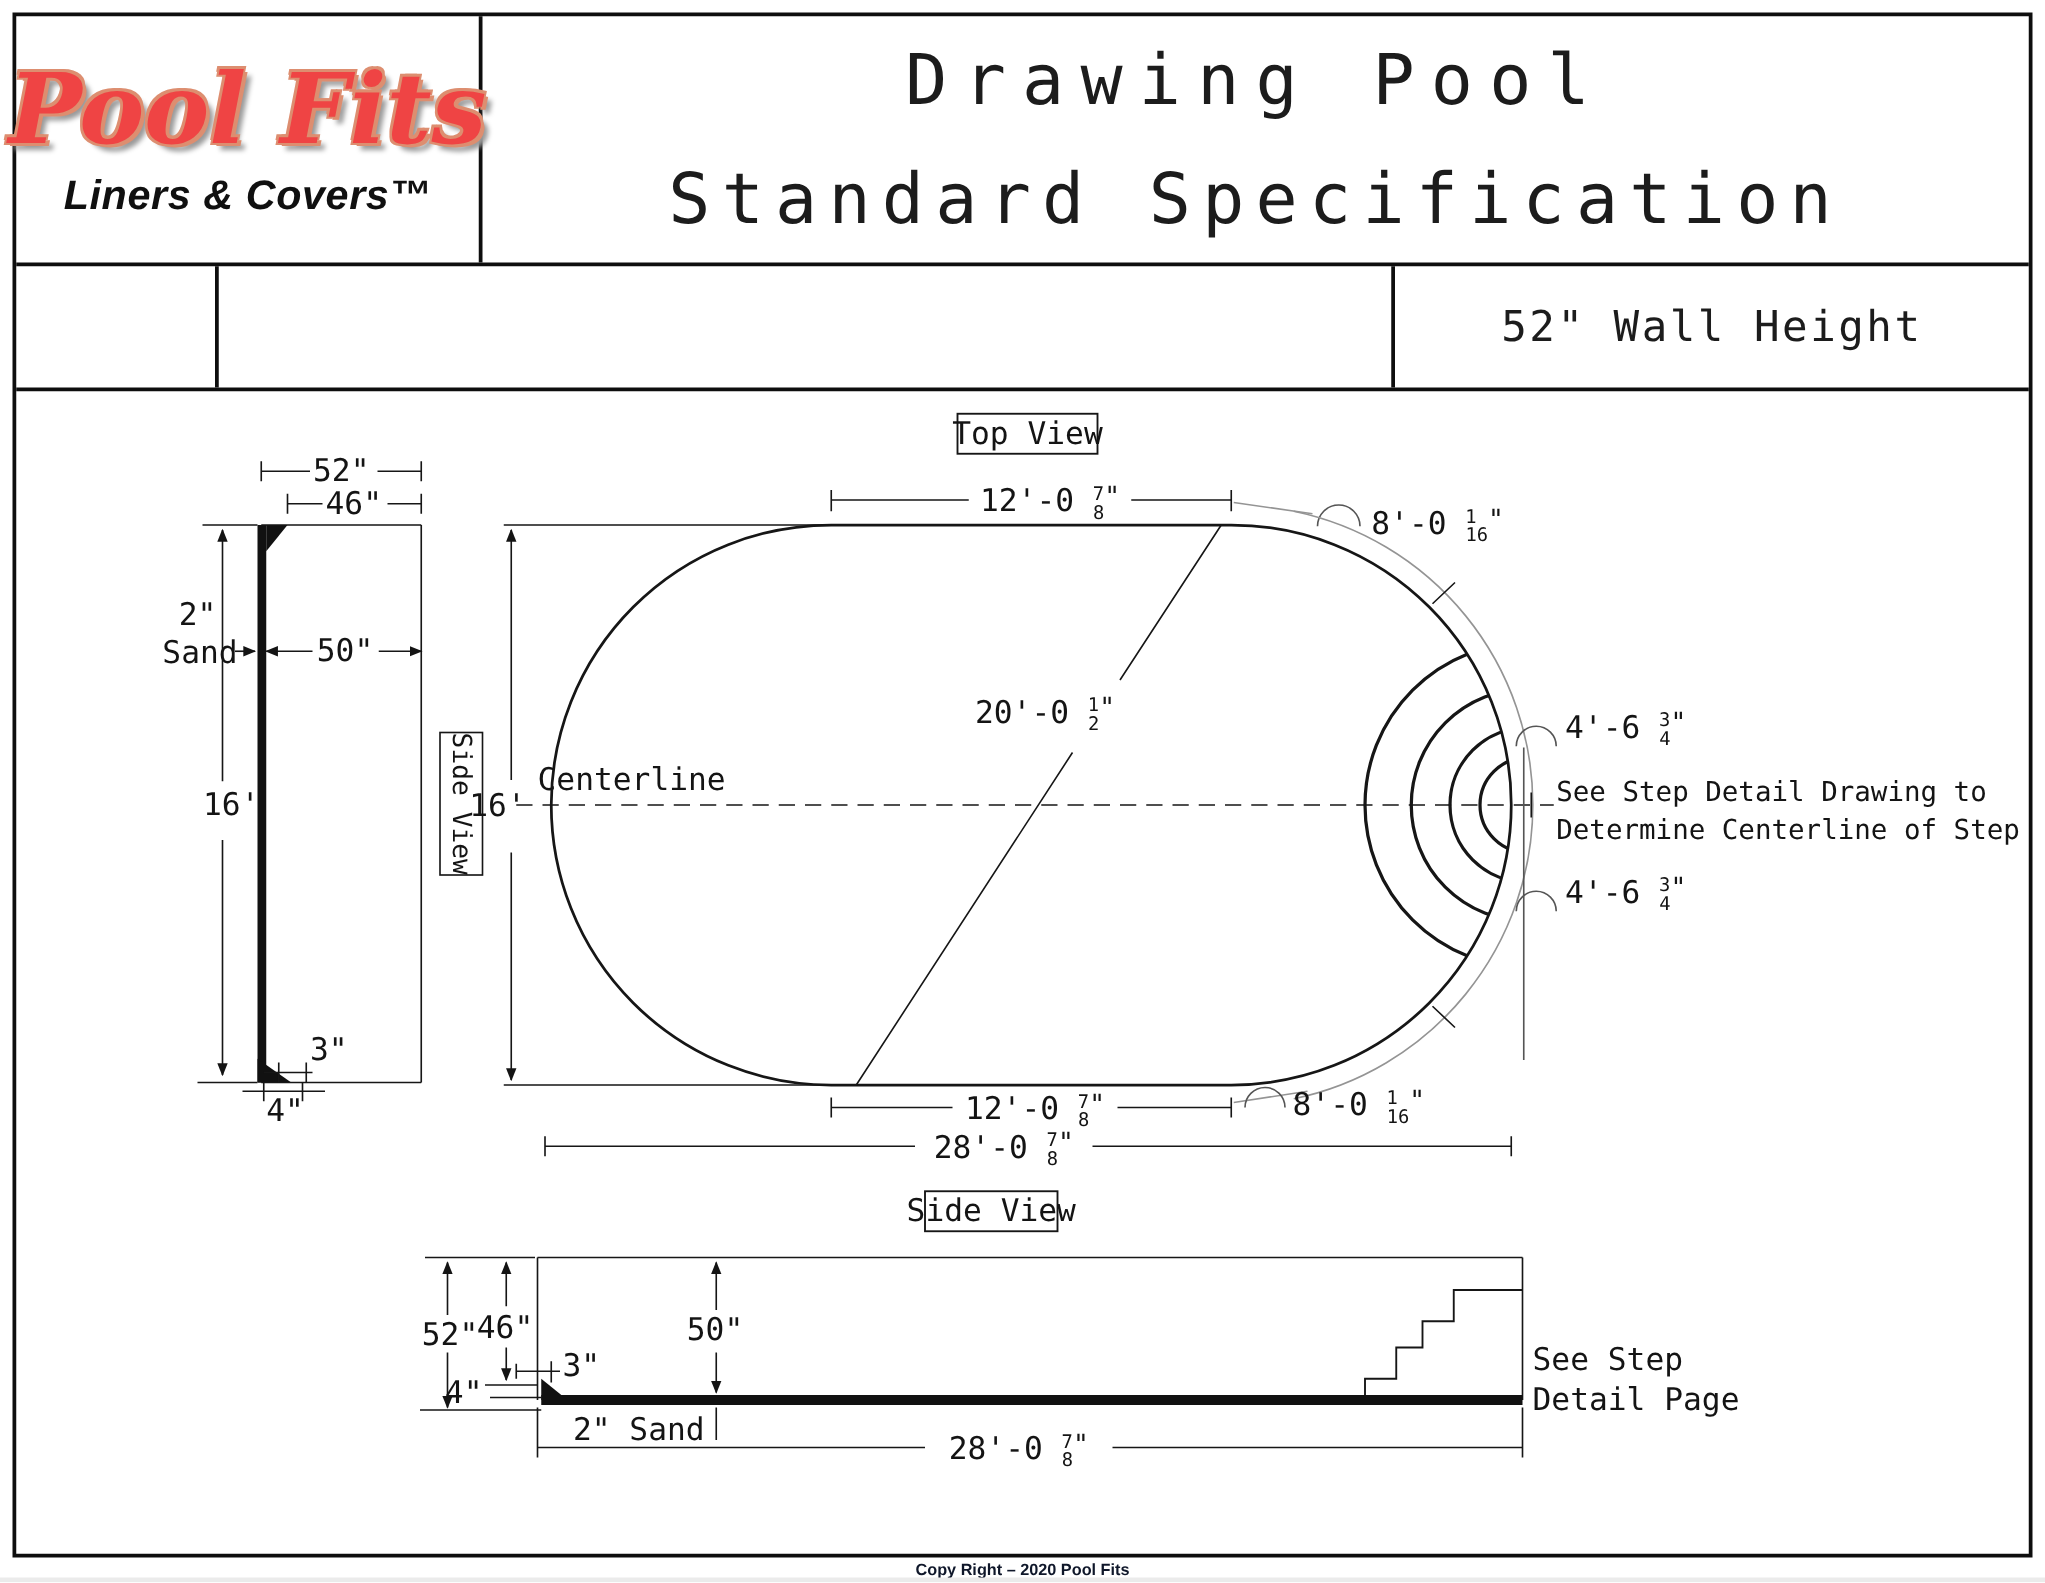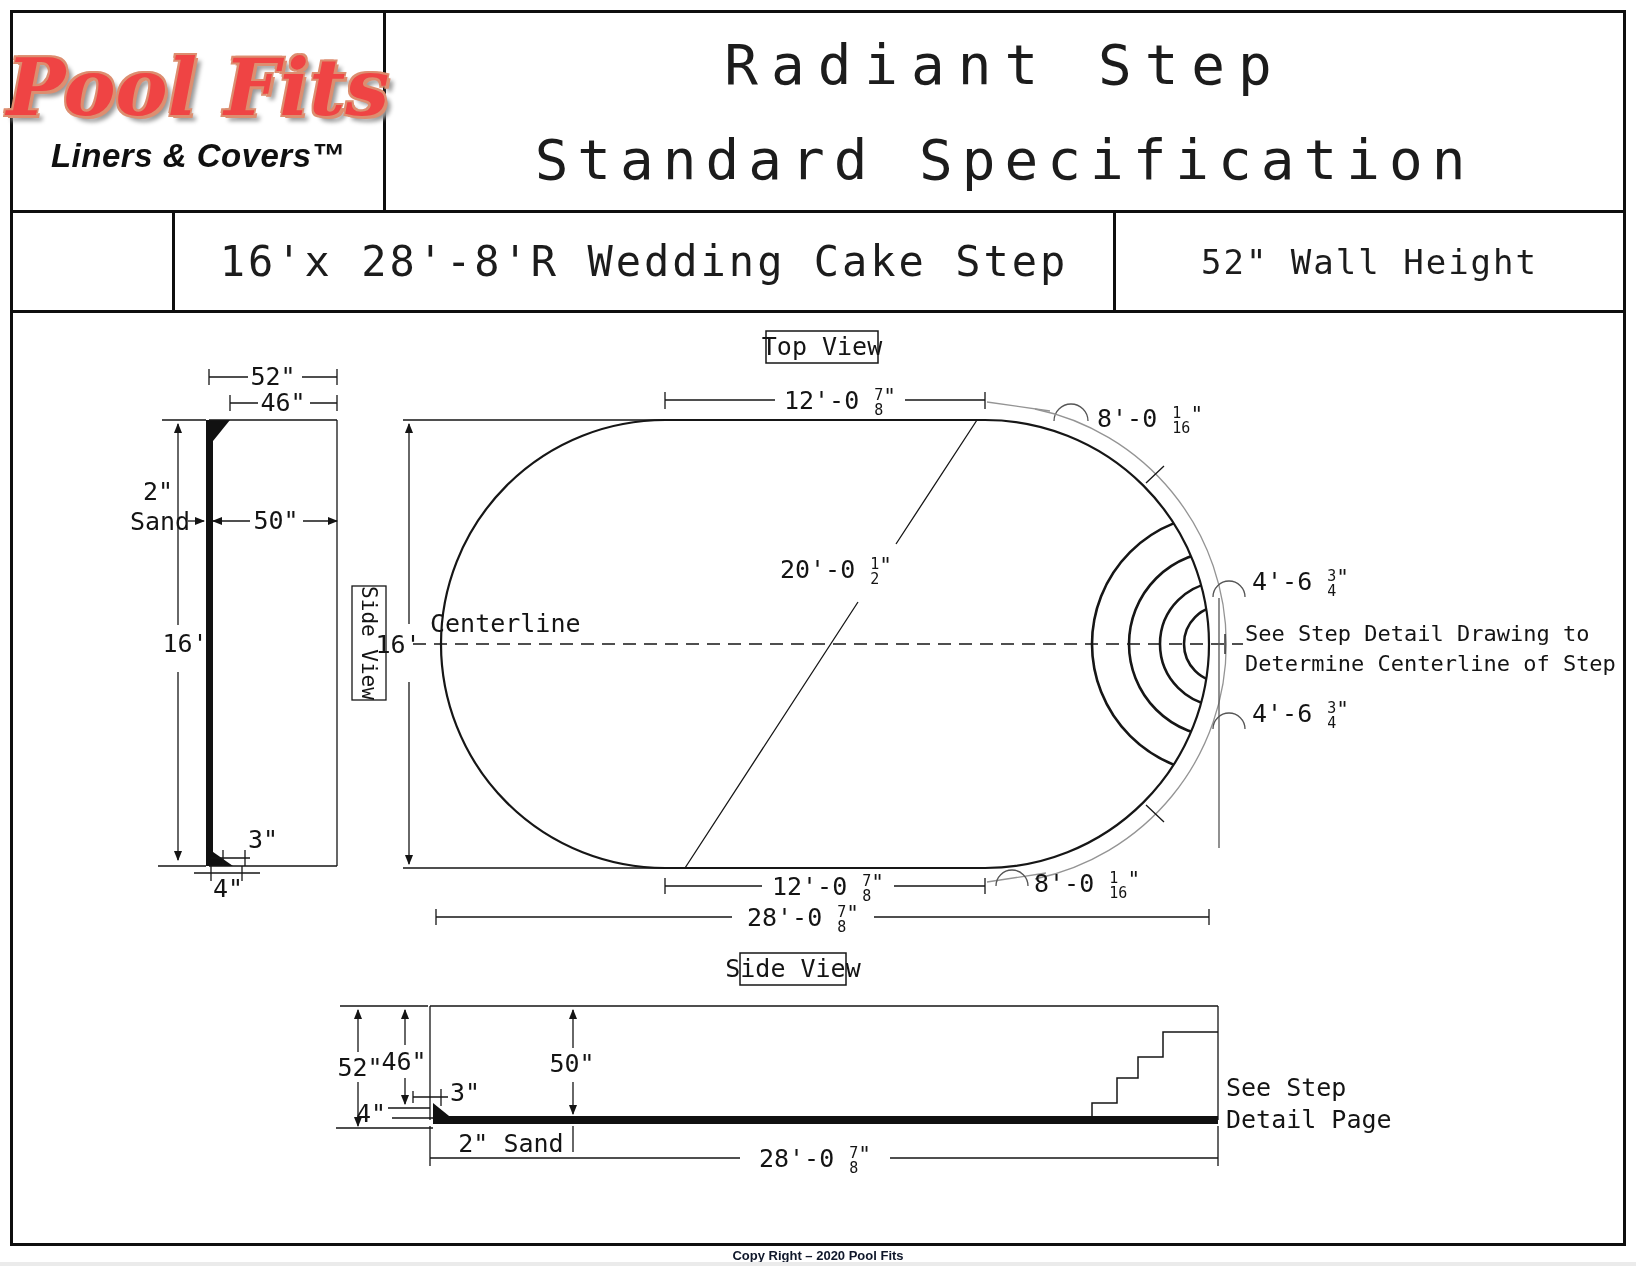--- a/index.html
+++ b/index.html
@@ -54,25 +54,24 @@
   <div class="bar" style="left:13px;top:310px;width:1610px;height:3px;"></div>
   <div class="bar" style="left:172px;top:213px;width:3px;height:97px;"></div>
   <div class="bar" style="left:1113px;top:213px;width:3px;height:97px;"></div>
 
   <div class="abs" id="logo-cell">
     <div id="brand">Pool Fits</div>
     <div id="tagline">Liners &amp; Covers™</div>
   </div>
 
   <div class="abs" id="title-cell">
-    <div class="t1">Radiant Step</div>
+    <div class="t1">Drawing Pool</div>
     <div class="t2">Standard Specification</div>
   </div>
 
-  <div class="abs spec-cell" id="spec-model">16'x 28'-8'R Wedding Cake Step</div>
   <div class="abs spec-cell" id="spec-wall">52" Wall Height</div>
 
   <svg width="1636" height="1266" viewBox="0 0 1636 1266">
     <defs>
       <marker id="ah" viewBox="0 0 10 10" refX="9" refY="5" markerWidth="8" markerHeight="8" orient="auto-start-reverse">
         <path d="M0,1 L10,5 L0,9 z" fill="#141414"></path>
       </marker>
       <clipPath id="pool-clip">
           <path d="M665,420 H985 A224,224 0 0 1 985,868 H665 A224,224 0 0 1 665,420 Z"></path>
         </clipPath>

